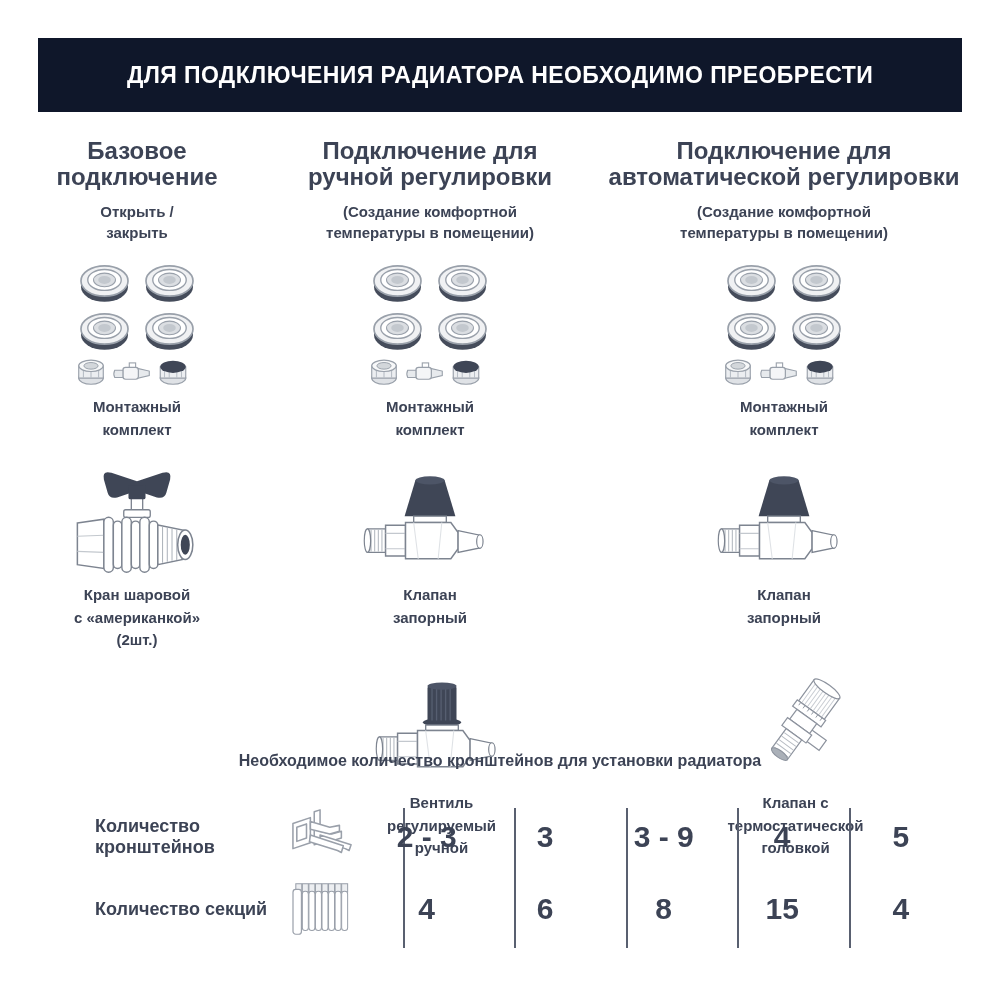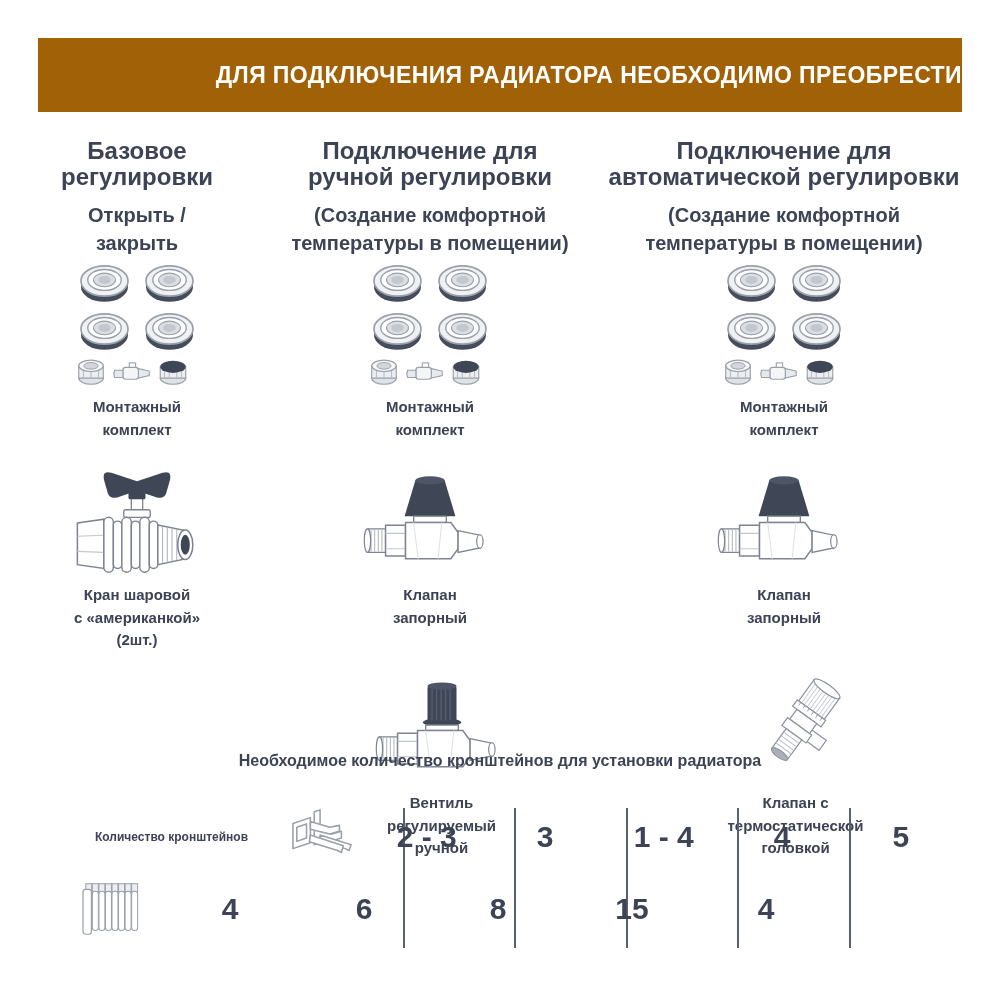--- a/index.html
+++ b/index.html
@@ -4,33 +4,33 @@
 <style>
   html,body{margin:0;padding:0;background:#ffffff;}
   body{
     width:1000px;height:1000px;position:relative;overflow:hidden;
     font-family:"Liberation Sans", sans-serif;color:#3c4355;
   }
   .pre{white-space:pre-line;}
   
   .banner{
     position:absolute;left:38px;top:38px;width:924px;height:74px;
-    background:#a16207;display:flex;align-items:center;justify-content:flex-end;
+    background:#0f172a;display:flex;align-items:center;justify-content:center;
   }
   .banner-title{
     color:#ffffff;font-size:23px;font-weight:bold;letter-spacing:.4px;
     text-transform:uppercase;
   }
   
   .col{position:absolute;top:138px;display:flex;flex-direction:column;align-items:center;text-align:center;}
   .col-1{left:28px;width:218px;}
   .col-2{left:283px;width:294px;}
   .col-3{left:595px;width:378px;}
   .col-title{font-size:24px;font-weight:bold;line-height:1.1;height:56px;color:#3c4355;}
-  .col-sub{font-size:20px;font-weight:bold;line-height:1.4;margin-top:7px;height:48px;color:#3c4355;}
+  .col-sub{font-size:15px;font-weight:bold;line-height:1.4;margin-top:7px;height:48px;color:#3c4355;}
   .kit{margin-top:10px;width:128px;display:flex;flex-direction:column;align-items:center;}
   .nut-grid{display:grid;grid-template-columns:repeat(2,57px);column-gap:8px;row-gap:2px;}
   .nut-grid svg{width:57px;height:46px;display:block;}
   .small-row{display:flex;align-items:center;gap:4px;margin-top:4px;align-self:flex-start;padding-left:1px;}
   .small-row svg{display:block;}
   .kit-label,.item-label{
     font-size:15px;font-weight:bold;line-height:1.5;text-align:center;
     width:150px;color:#3c4355;
   }
   .kit-label{margin-top:10px;height:54px;}
@@ -42,21 +42,21 @@
   .item + .item{margin-top:14px;margin-left:23px;}
   
   .brackets-title{
     position:absolute;left:0;top:752px;width:1000px;text-align:center;
     font-size:16px;font-weight:bold;color:#3c4355;
   }
   .btable{position:absolute;left:60px;top:798px;width:900px;height:152px;}
   .brow{position:absolute;left:0;width:900px;height:62px;display:flex;align-items:center;}
   .brow-1{top:8px;}
   .brow-2{top:80px;}
-  .blabel{width:240px;padding-left:35px;box-sizing:border-box;font-size:12px;font-weight:bold;color:#3c4355;}
+  .blabel{width:240px;padding-left:35px;box-sizing:border-box;font-size:18px;font-weight:bold;color:#3c4355;}
   .bicon{width:103px;display:flex;align-items:center;justify-content:center;}
   .bcell{width:134px;text-align:center;font-size:30px;font-weight:bold;color:#3c4355;}
   .vline{position:absolute;top:10px;height:140px;width:2px;background:#596070;}
   .vl-0{left:343px;}.vl-1{left:454px;}.vl-2{left:566px;}.vl-3{left:677px;}.vl-4{left:789px;}
 </style>
 </head>
 <body>
 
 <svg width="0" height="0" style="position:absolute" aria-hidden="true">
   <defs>
@@ -184,21 +184,21 @@
     </symbol>
   </defs>
 </svg>
 
 <div class="banner">
   <span class="banner-title">ДЛЯ ПОДКЛЮЧЕНИЯ РАДИАТОРА НЕОБХОДИМО ПРЕОБРЕСТИ</span>
 </div>
 
 <div class="col col-1">
   <div class="col-title pre">Базовое
-регулировки</div>
+подключение</div>
   <div class="col-sub pre">Открыть /
 закрыть</div>
   <div class="kit">
     <div class="nut-grid">
       <svg>
           <use href="#i-nut"></use>
         </svg>
       <svg>
           <use href="#i-nut"></use>
         </svg>
@@ -355,26 +355,27 @@
 
   <div class="brow brow-1">
     <div class="blabel">Количество кронштейнов</div>
     <div class="bicon">
       <svg width="74" height="62" viewBox="0 0 76 64">
           <use href="#i-bracket"></use>
         </svg>
     </div>
     <div class="bcell">2 - 3</div>
     <div class="bcell">3</div>
-    <div class="bcell">1 - 4</div>
+    <div class="bcell">3 - 9</div>
     <div class="bcell">4</div>
     <div class="bcell">5</div>
   </div>
 
   <div class="brow brow-2">
+    <div class="blabel">Количество секций</div>
     <div class="bicon">
       <svg width="62" height="58" viewBox="0 0 66 62">
           <use href="#i-radiator"></use>
         </svg>
     </div>
     <div class="bcell">4</div>
     <div class="bcell">6</div>
     <div class="bcell">8</div>
     <div class="bcell">15</div>
     <div class="bcell">4</div>

